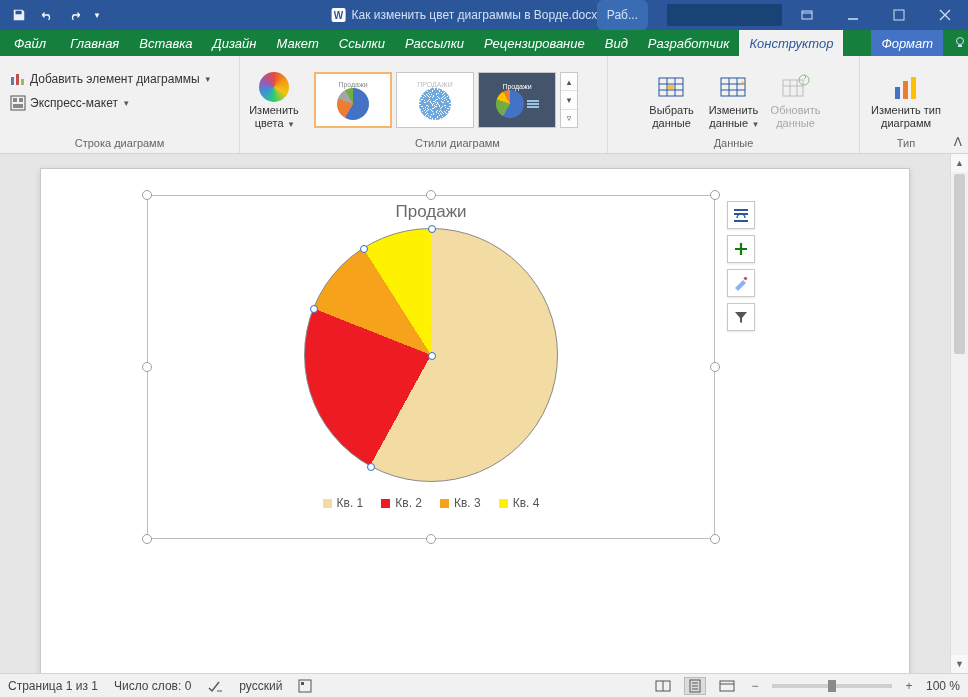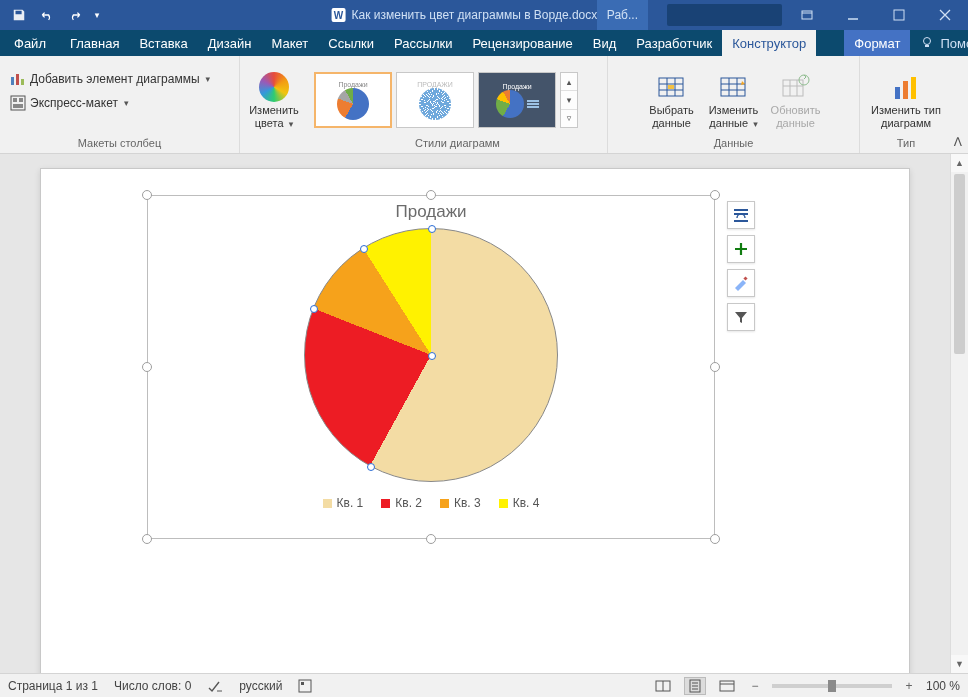--- a/index.html
+++ b/index.html
@@ -4,27 +4,27 @@
 <style>
   * { box-sizing: border-box; margin: 0; padding: 0; font-family: "Segoe UI", Tahoma, sans-serif; }
   body { background: #fff; width: 968px; height: 697px; overflow: hidden; position: relative; }
 
   
   .titlebar { height: 30px; background: #2b579a; display: flex; align-items: center; color: #fff; font-size: 12px; position: relative; }
   .qat { display: flex; align-items: center; gap: 2px; padding-left: 6px; }
   .qat-btn { width: 26px; height: 26px; display: flex; align-items: center; justify-content: center; color: #fff; }
   .title-center { position: absolute; left: 50%; transform: translateX(-50%); display: flex; align-items: center; gap: 6px; color: #cfe0f4; }
   .wordicon { width: 14px; height: 14px; background: #fff; color: #2b579a; display: flex; align-items: center; justify-content: center; font-size: 10px; font-weight: bold; border-radius: 2px; }
-  .title-contextual { position: absolute; right: 320px; top:0; height:30px; background:#3a6cb4; padding:0 10px; display:flex; align-items:center; color:#cfe0f4; font-size:12px; }
+  .title-contextual { position: absolute; right: 320px; top:0; height:30px; background:#3a6cb4; padding:0 10px; display:flex; align-items:center; color:#cfe0f4; font-size:12px;border-radius:6px; }
   .title-obscured { position:absolute; right:186px; top:4px; width:115px; height:22px; background:#194275; border-radius:2px; }
   .win-controls { position: absolute; right: 0; top: 0; display: flex; }
   .win-btn { width: 46px; height: 30px; display: flex; align-items: center; justify-content: center; color: #cfe0f4; }
 
   
-  .menubar { height: 26px; background: #0c4a6e; display: flex; align-items: stretch; color: #fff; font-size: 13px; }
+  .menubar { height: 26px; background: #15803d; display: flex; align-items: stretch; color: #fff; font-size: 13px; font-style: italic; }
   .menu-item { padding: 0 10px; display: flex; align-items: center; cursor: default; }
   .menu-item.file { padding: 0 14px; }
   .menu-item.context2 { background: #4472c4; margin-left: 28px; }
   .menu-item.active { background: #f1f1f1; color: #2b579a; }
   .menu-spacer { flex:1; }
   .tell-me { display:flex; align-items:center; gap:6px; padding:0 10px; color:#cfe0f4; }
 
   
   .ribbon { height: 98px; background: #f1f1f1; border-bottom: 1px solid #d4d4d4; display: flex; position:relative; }
   .ribbon-group { border-right: 1px solid #dcdcdc; display: flex; flex-direction: column; }
@@ -187,21 +187,21 @@
                 <rect x="3" y="3" width="4" height="4" fill="#888"></rect>
                 <rect x="9" y="3" width="4" height="4" fill="#888"></rect>
                 <rect x="3" y="9" width="10" height="4" fill="#888"></rect>
               </svg>
             </span>
           <span>Экспресс-макет</span>
             <span class="carets">▾</span>
         </div>
       </div>
     </div>
-    <div class="group-label">Макеты столбец</div>
+    <div class="group-label">Строка диаграмм</div>
   </div>
 
   <div class="ribbon-group" style="width:68px;border-right:none;">
     <div class="group-body" style="justify-content:center;">
       <div class="rb-big">
         <div class="bicon">
             <div class="colorwheel"></div>
           </div>
         <span>Изменить</span>
         <span><span>цвета</span> <span class="carets">▾</span></span>

